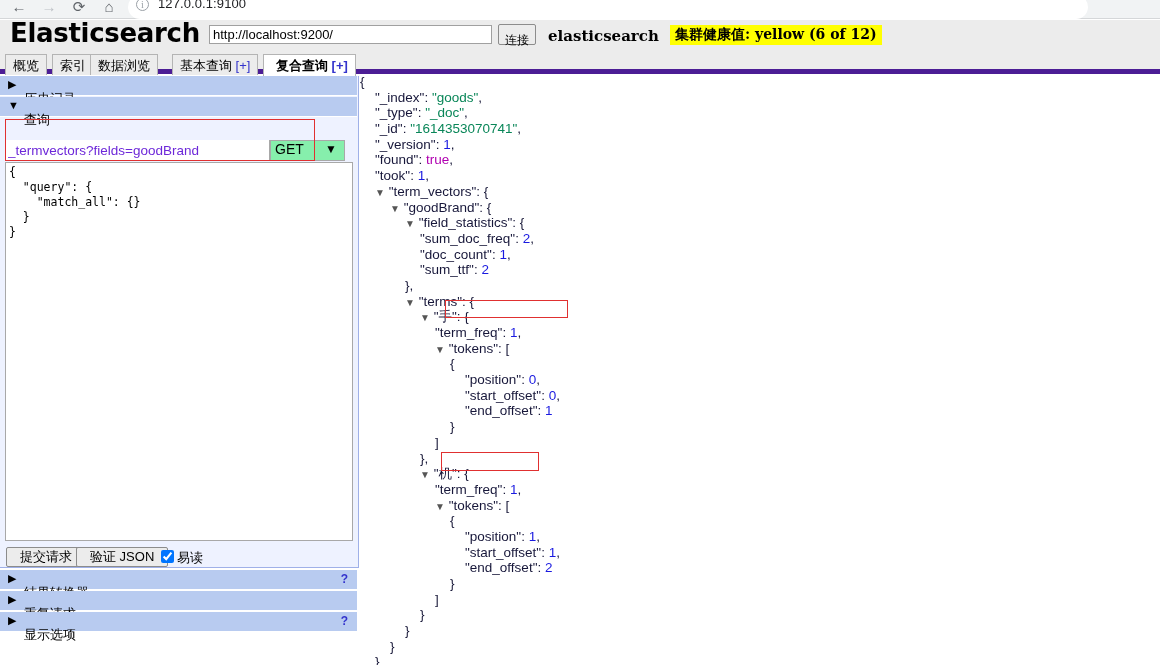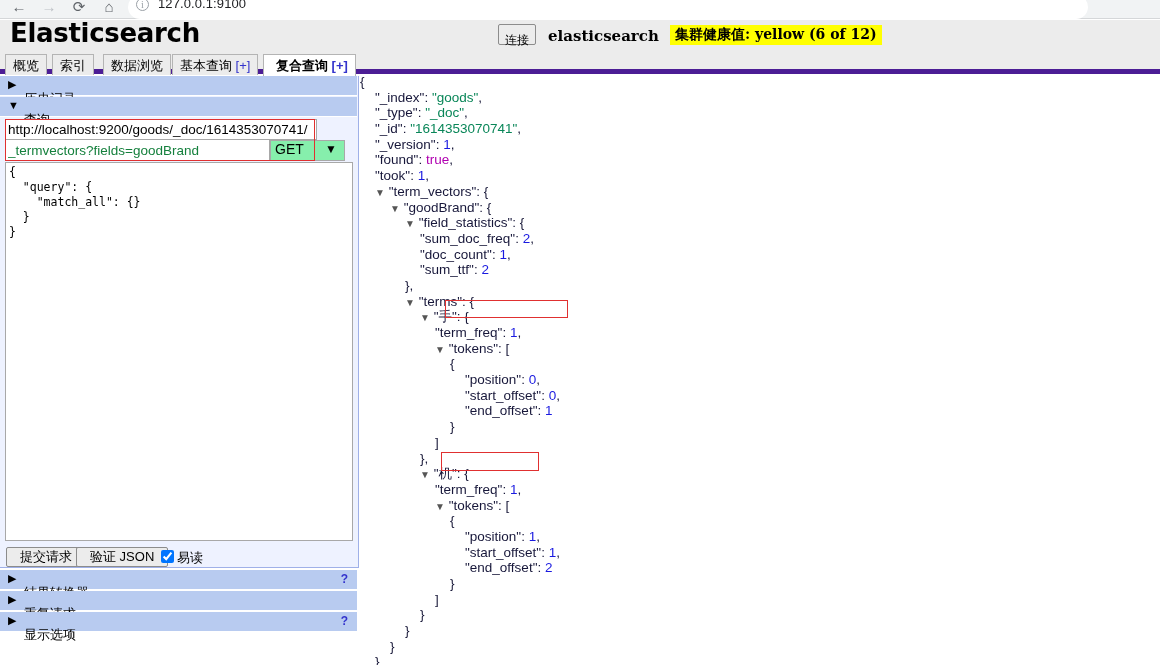--- a/index.html
+++ b/index.html
@@ -165,21 +165,21 @@
     font-family: "Liberation Sans", sans-serif;
     border: 1px solid #a8a8a8;
     background: #fff;
     white-space: nowrap; overflow: hidden;
     line-height: 19px;
   }
   #url-line2 {
     position: absolute; left: 5px; top: 64px;
     width: 265px; height: 21px;
     padding: 0 2px;
-    font-size: 13.5px; color: #15803d;
+    font-size: 13.5px; color: #6d28d9;
     font-family: "Liberation Sans", sans-serif;
     border: 1px solid #a8a8a8;
     border-top: none;
     background: #fff;
     white-space: nowrap; overflow: hidden;
     line-height: 19px;
   }
   #method-select {
     position: absolute; left: 270px; top: 64px;
     width: 75px; height: 21px;
@@ -281,46 +281,46 @@
   <div class="nav-btn" id="nav-reload">⟳</div>
   <div class="nav-btn" id="nav-home">⌂</div>
   <div id="omnibox">
     <div id="site-info-icon">i</div>
     <div id="omnibox-url">127.0.0.1:9100</div>
   </div>
 </div>
 
 <div id="app-header">
   <div id="app-title">Elasticsearch</div>
+  <input id="host-input" type="text" value="http://localhost:9200/" style="">
   <button id="connect-button">连接</button>
   <div id="cluster-name">elasticsearch</div>
   <div id="cluster-health-badge">集群健康值: yellow (6 of 12)</div>
 </div>
 
 <div id="tab-bar">
     <div class="tab" style="left: 5px;"><span>概览</span></div>
     <div class="tab" style="left: 52px;"><span>索引</span></div>
-    <div class="tab" style="left: 103px;"><span>数据浏览</span></div>
+    <div class="tab" style="left: 90px;"><span>数据浏览</span></div>
     <div class="tab" style="left: 172px;"><span>基本查询</span><span class="plus"> [+]</span></div>
     <div class="tab active" style="left: 263px;"><span>复合查询</span><span class="plus"> [+]</span></div>
   </div>
 
 <div id="query-panel">
 
   <div class="section-bar" id="bar-history">
     <span class="tri">▶</span>
     <span class="lbl">历史记录</span>
   </div>
 
   <div class="section-bar" id="bar-query">
     <span class="tri">▼</span>
     <span class="lbl">查询</span>
   </div>
 
-  <input id="url-line1" type="text" value="http://localhost:9200/goods/_doc/1614353070741/" style="">
   <input id="url-line2" type="text" value="_termvectors?fields=goodBrand" style="">
   <div id="method-select">GET</div>
   <div id="method-caret">▼</div>
   <div id="url-red-box"></div>
 
   <textarea id="request-body" style="">{
   "query": {
     "match_all": {}
   }
 }</textarea>

